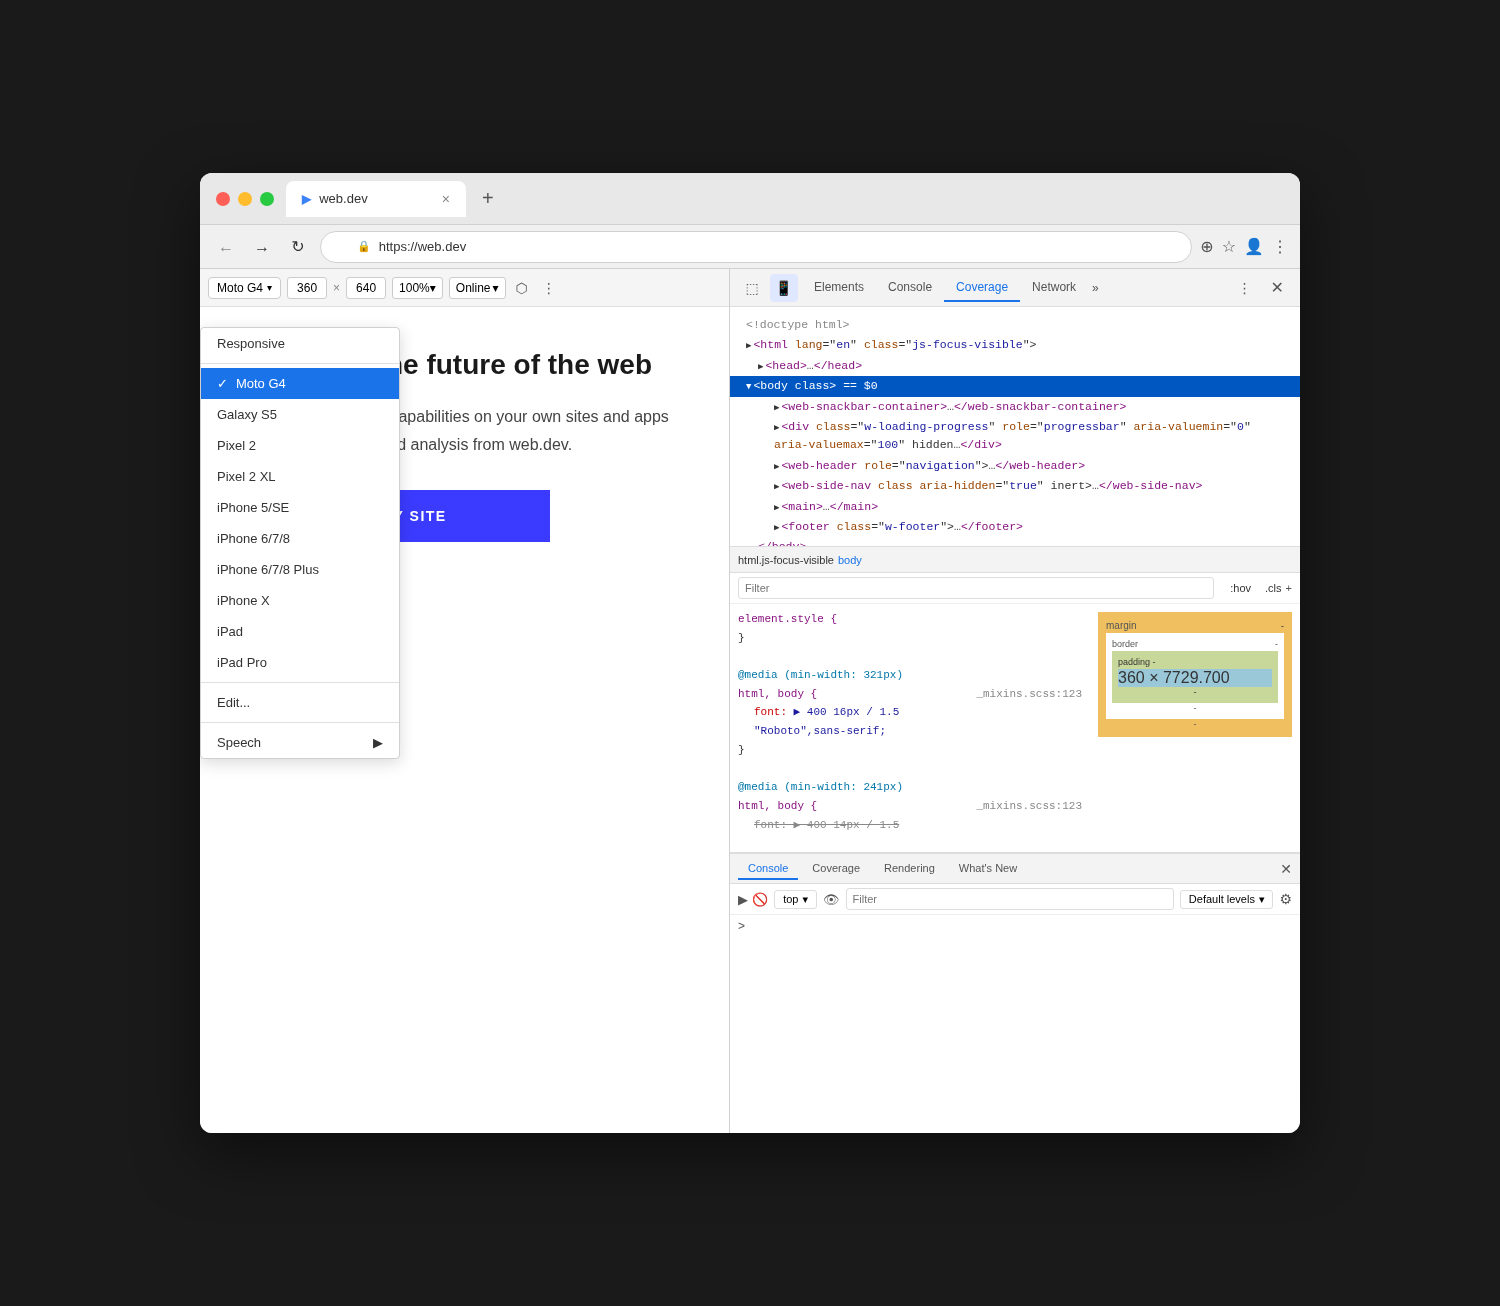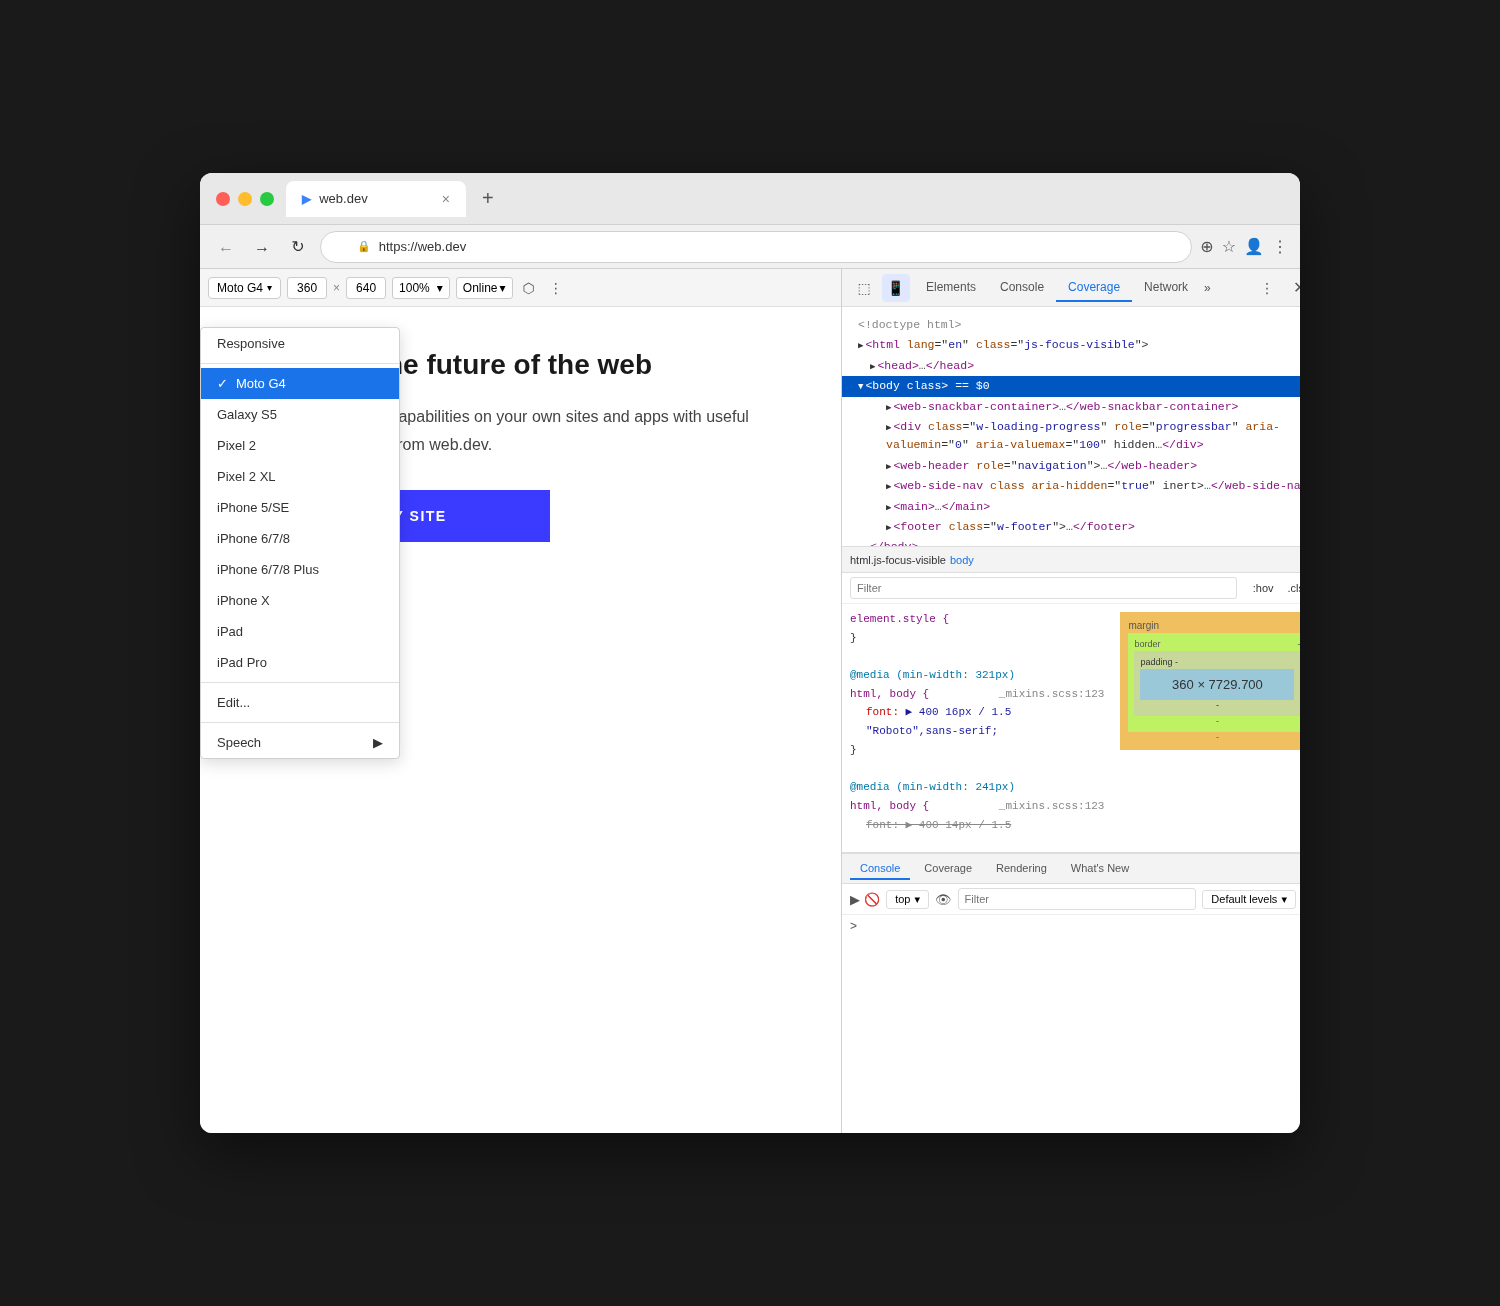--- a/index.html
+++ b/index.html
@@ -135,21 +135,21 @@
       cursor: pointer;
     }
     
     .main-area {
       display: flex;
       flex: 1;
       overflow: hidden;
     }
     
     .viewport {
-      width: 642px;
+      width: 530px;
       flex-shrink: 0;
       background: #fff;
       position: relative;
       overflow: hidden;
       border-right: 1px solid #d0d0d0;
     }
     
     .device-toolbar {
       background: #f5f5f5;
       border-bottom: 1px solid #e0e0e0;
@@ -184,21 +184,21 @@
     }
     .dim-x { color: #888; font-size: 12px; }
     .zoom-selector {
       background: #fff;
       border: 1px solid #ccc;
       border-radius: 3px;
       padding: 3px 6px;
       font-size: 12px;
       display: flex;
       align-items: center;
-      gap: 7px;
+      gap: 0;
       cursor: pointer;
     }
     .online-selector {
       background: #fff;
       border: 1px solid #ccc;
       border-radius: 3px;
       padding: 3px 6px;
       font-size: 12px;
       display: flex;
       align-items: center;
@@ -419,32 +419,30 @@
       flex-shrink: 0;
     }
     .box-model-visual {
       position: relative;
       background: #f0c060;
       padding: 8px;
       font-size: 10px;
       color: #333;
     }
     .box-border {
-      background: #bef264;
+      background: #ffffff;
       padding: 6px;
     }
     .box-padding {
       background: #c8d89a;
       padding: 6px;
     }
     .box-content {
       background: #9ac8d8;
-      padding: 8px;
-      text-align: center;
-      font-size: 13px;
+      font-size: 16px;
       color: #333;
     }
     .filter-bar {
       display: flex;
       align-items: center;
       padding: 4px 8px;
       border-bottom: 1px solid #eee;
       gap: 6px;
     }
     .filter-input {

